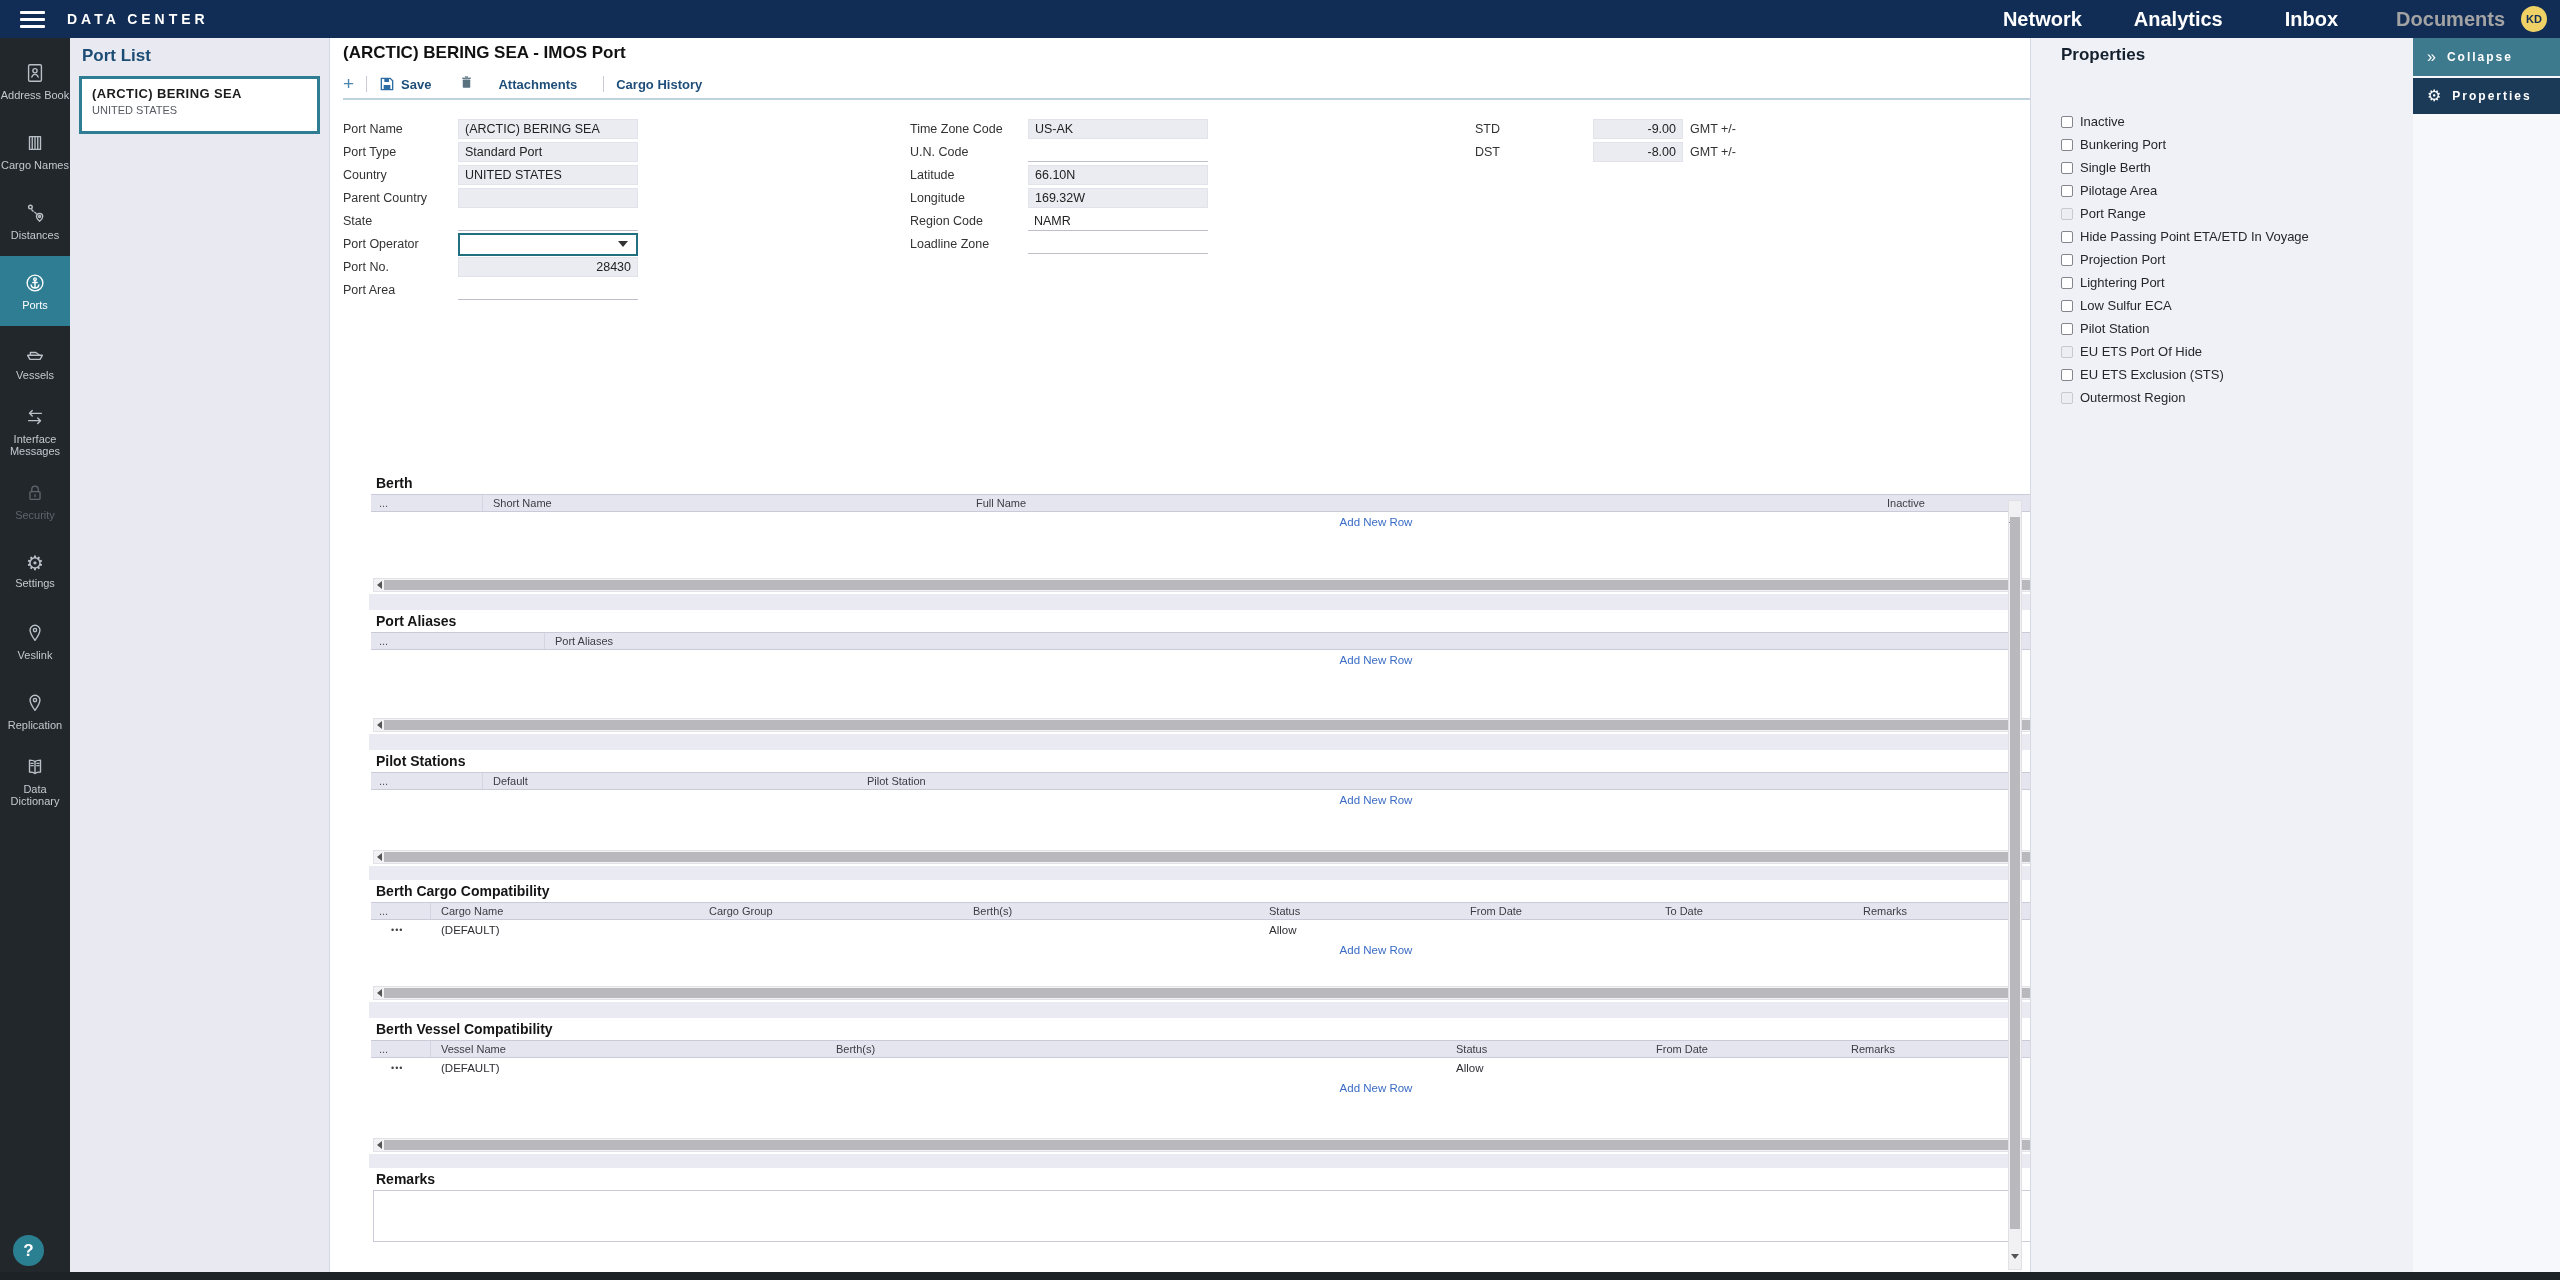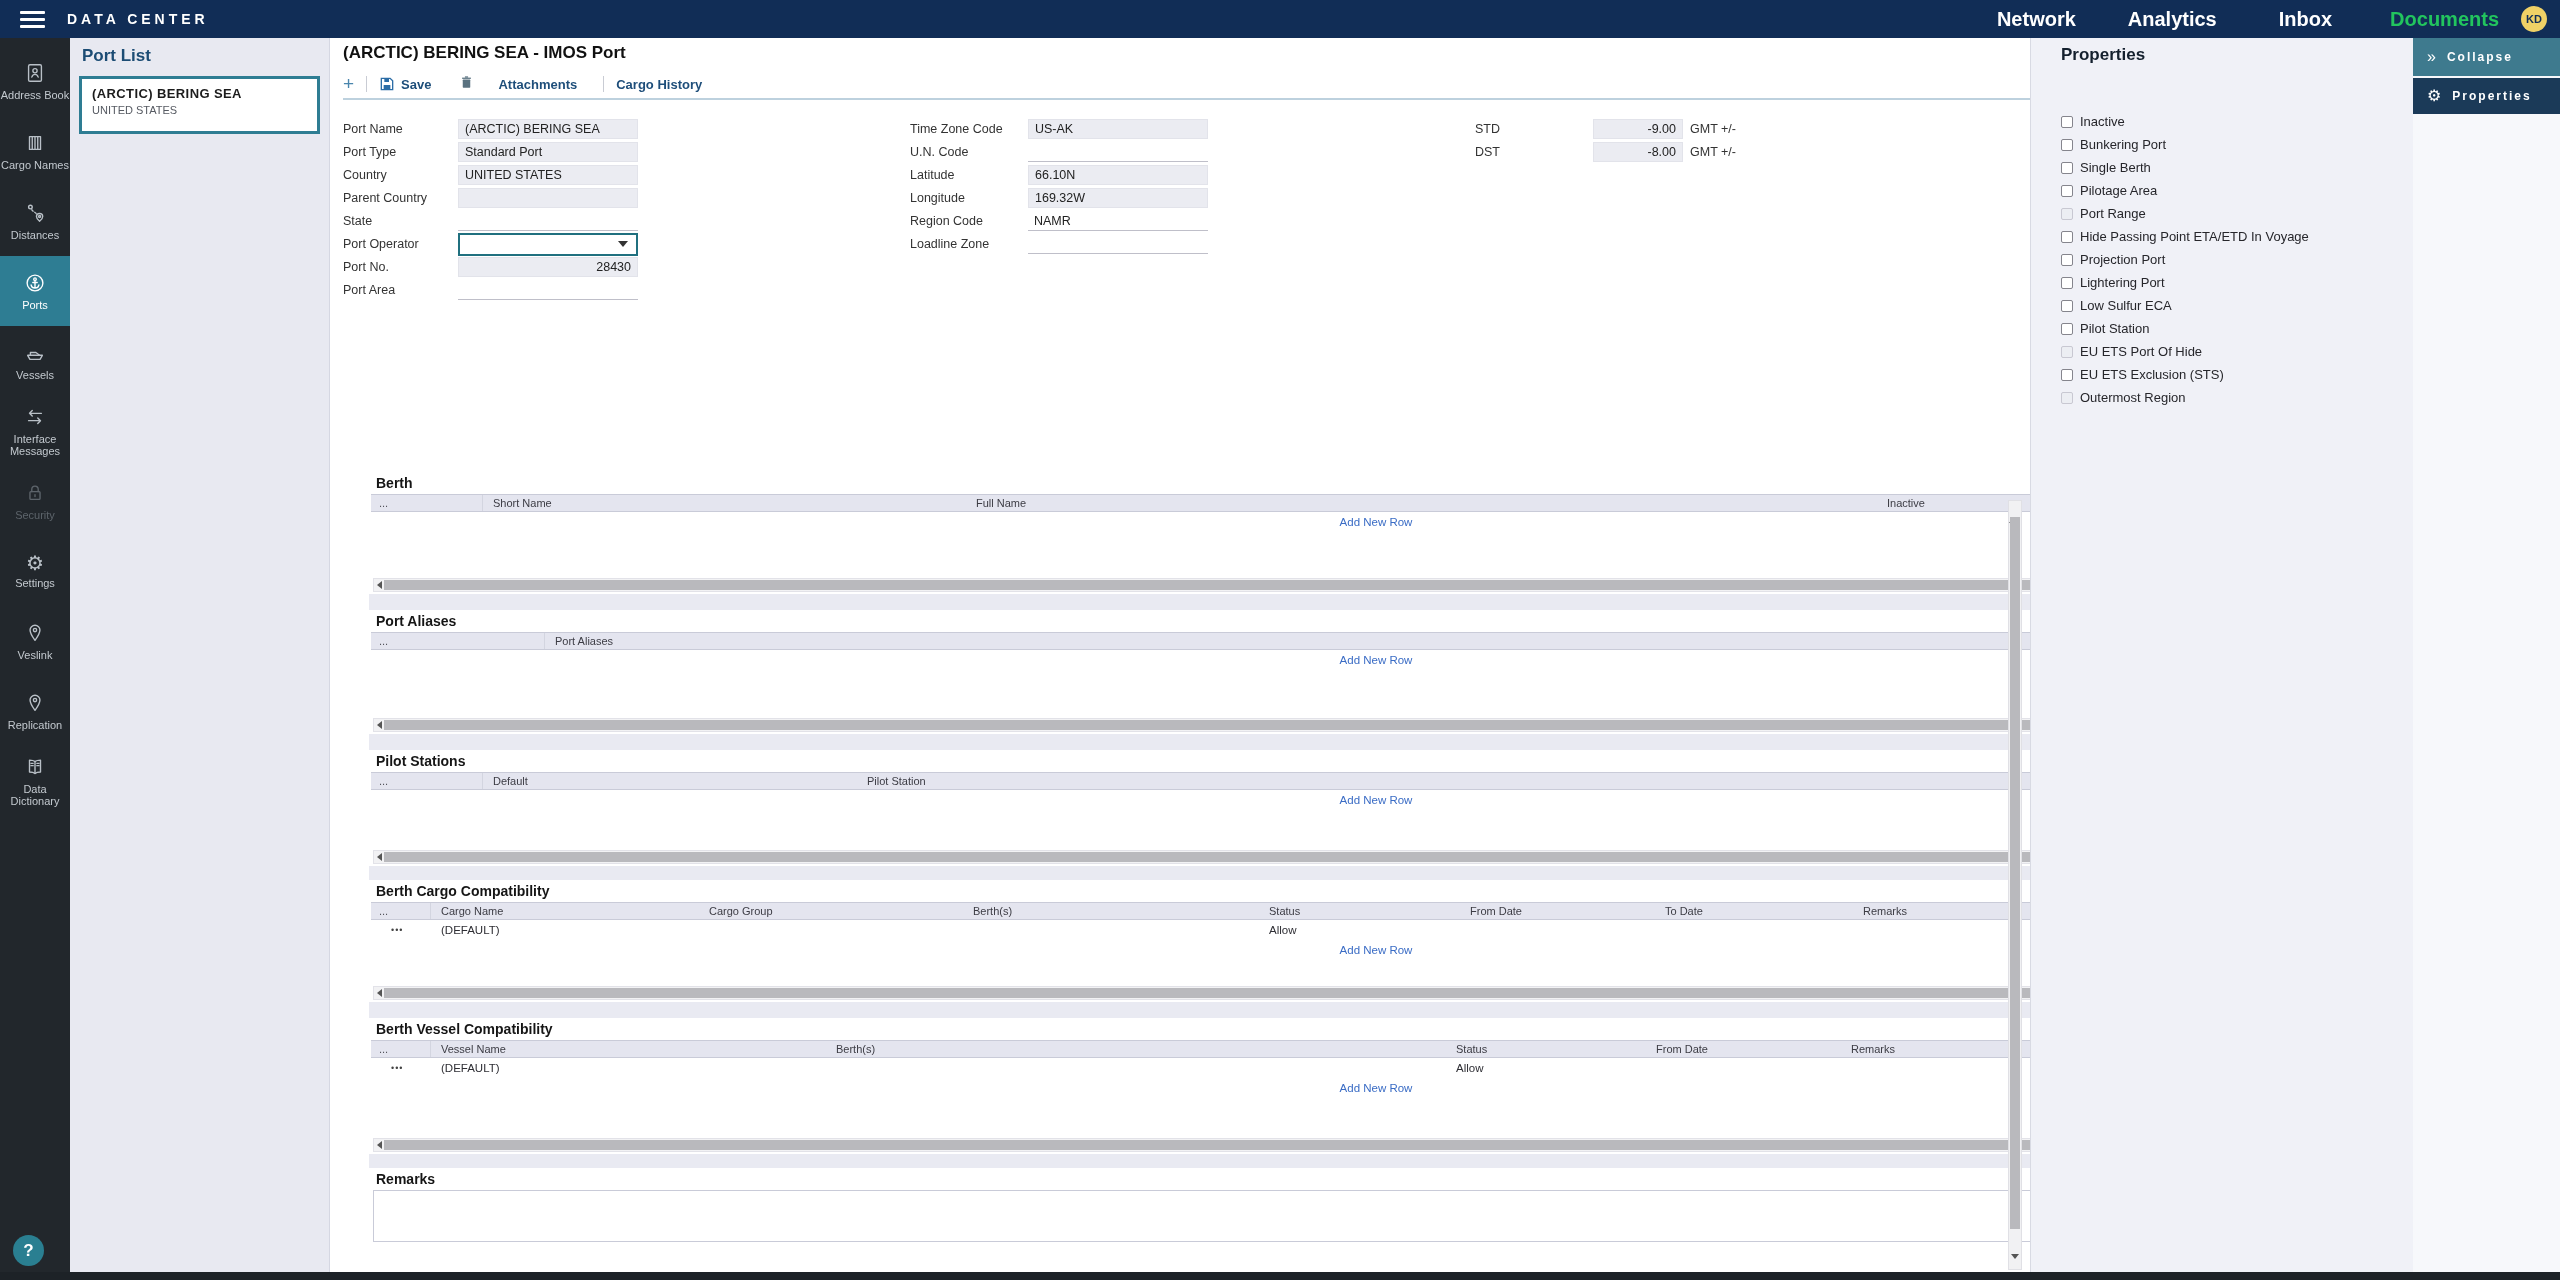--- a/index.html
+++ b/index.html
@@ -10,21 +10,21 @@
   .topbar { position:absolute; top:0; left:0; width:2560px; height:38px;
     background:#112d56; display:flex; align-items:center; z-index:40; }
   .hamburger { margin-left:20px; width:25px; cursor:pointer; }
   .hamburger span { display:block; height:3px; background:#fff; margin:4px 0; border-radius:1px; }
   .app-title { color:#fff; font-size:14px; font-weight:bold; letter-spacing:4px; margin-left:22px; }
   .topnav { margin-left:auto; display:flex; align-items:center; }
   .topnav-item { color:#fff; font-size:20px; font-weight:bold; cursor:pointer; }
   .topnav-item.nw { margin-right:52px; }
   .topnav-item.an { margin-right:62px; }
   .topnav-item.ib { margin-right:58px; }
-  .topnav-item.dim { color:#22c55e; margin-right:22px; }
+  .topnav-item.dim { color:#a3a3a3; margin-right:16px; }
   .avatar { width:26px; height:26px; border-radius:50%; background:#f0d166; color:#112d56;
     font-size:11px; font-weight:bold; display:flex; align-items:center; justify-content:center;
     margin-right:13px; cursor:pointer; }
 
   
   .sidebar { position:absolute; top:38px; left:0; width:70px; bottom:0; background:#22272c; z-index:30; }
   .side-list { padding-top:8px; }
   .side-item { height:70px; display:flex; flex-direction:column; align-items:center;
     justify-content:center; color:#c3c9cf; font-size:11px; text-align:center; cursor:pointer; line-height:12px; }
   .side-item svg { width:22px; height:22px; stroke:#b9c0c7; fill:none; stroke-width:1.5;

